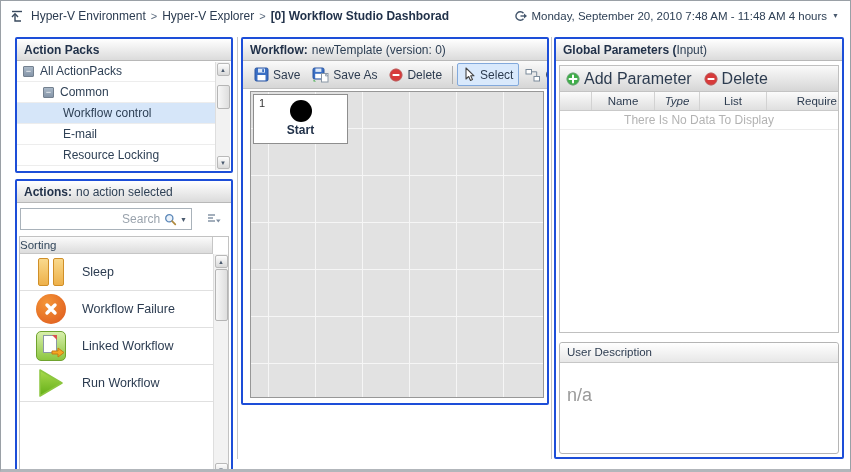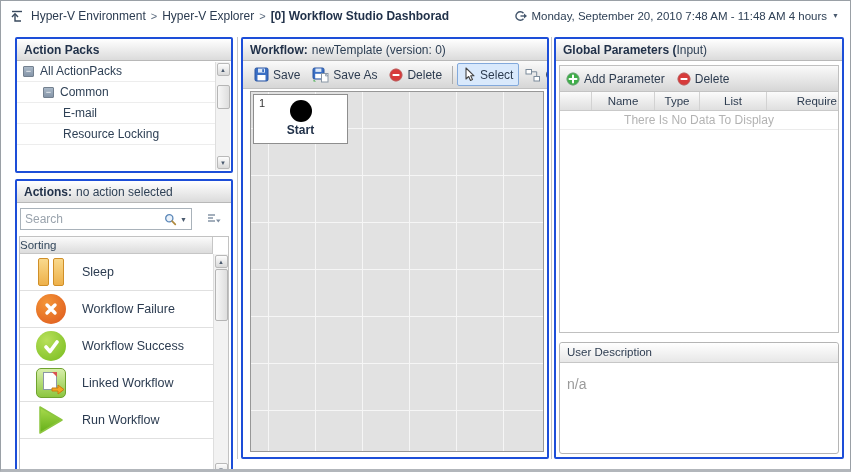--- a/index.html
+++ b/index.html
@@ -46,21 +46,21 @@
   .tree-toggle{flex:0 0 11px;width:11px;height:11px;box-sizing:border-box;
          background:linear-gradient(#aab8c7,#8595a8);border:1px solid #73808f;color:#fff;
          font-size:9px;line-height:8px;text-align:center;margin-right:6px;border-radius:1px;cursor:pointer;}
   
   #actions-panel{left:14px;top:178px;width:218px;height:307px;}
   .actions-body{position:relative;flex:1;display:flex;flex-direction:column;padding:5px 2px 6px 2px;box-sizing:border-box;}
   .search-row{flex:0 0 22px;display:flex;align-items:center;height:22px;margin:0 1px 6px 1px;}
   .search-wrap{position:relative;width:172px;height:22px;border:1px solid #a9b2ba;background:#fff;
          box-sizing:border-box;display:flex;align-items:center;}
   .search-input{border:none;outline:none;flex:1;min-width:0;font:12px "Liberation Sans",sans-serif;
-         color:#333;padding:0 4px;background:transparent;}
+         color:#333;padding:0 4px;background:transparent;text-align:right;}
   .search-input::placeholder{color:#9aa3ad;}
   .search-icons{display:flex;align-items:center;gap:3px;padding-right:4px;cursor:pointer;}
   .sort-opts{margin-left:auto;margin-right:7px;cursor:pointer;}
   .list-container{position:relative;flex:1;border:1px solid #c2c2c2;overflow:hidden;background:#fff;}
   .list-header{height:17px;width:calc(100% - 15px);box-sizing:border-box;
          background:linear-gradient(#fbfbfb,#dcdcdc);border-bottom:1px solid #c6c6c6;border-right:1px solid #c6c6c6;
          font-size:11.5px;color:#33475c;line-height:17px;cursor:pointer;}
   .action-row{height:37px;width:calc(100% - 15px);box-sizing:border-box;display:flex;align-items:center;
          border-bottom:1px solid #e0e0e0;cursor:pointer;}
   .action-icon{flex:0 0 62px;display:flex;justify-content:center;align-items:center;}
@@ -73,59 +73,59 @@
          border:1px solid #d08f28;border-radius:2px;}
   .circle-ic{width:30px;height:30px;border-radius:50%;display:flex;align-items:center;justify-content:center;}
   .fail-ic{background:radial-gradient(circle at 35% 30%,#f49537,#dd571c);}
   .succ-ic{background:radial-gradient(circle at 35% 30%,#b8e05a,#76bb1d);}
   .linked-ic{width:30px;height:30px;border-radius:5px;border:1px solid #6fa32e;box-sizing:border-box;
          background:linear-gradient(#d8efab,#8cc63f);position:relative;}
   .linked-ic .page{position:absolute;left:6px;top:3px;width:12px;height:16px;background:#fff;border:1px solid #8a97a5;}
   .linked-ic .fold{position:absolute;right:-1px;top:-1px;width:0;height:0;border-left:5px solid transparent;border-top:5px solid #d9534f;}
   .linked-ic svg{position:absolute;right:0px;bottom:2px;}
   
-  #workflow-panel{left:240px;top:36px;width:308px;height:422px;}
+  #workflow-panel{left:240px;top:36px;width:308px;height:368px;}
   .wf-toolbar{flex:0 0 27px;background:linear-gradient(#fafafa,#d6d6d6);border-bottom:1px solid #c0c0c0;
          display:flex;align-items:center;padding:0 5px;font-size:12px;white-space:nowrap;overflow:hidden;}
   .tbtn{display:flex;align-items:center;gap:4px;padding:3px 5px;border:1px solid transparent;
          border-radius:2px;color:#2d3c50;cursor:pointer;flex:0 0 auto;}
   .tbtn.active{background:#d9e9fc;border-color:#82a9dc;}
   .tb-sep{width:1px;height:18px;background:#aeaeae;margin:0 4px;flex:0 0 1px;}
   .wf-body{flex:1;display:flex;padding:2px 3px 5px 7px;overflow:hidden;}
   .canvas{position:relative;flex:1;border:1px solid #979797;background-color:#e2e2e2;
          background-image:linear-gradient(#f6f6f6 1px,transparent 1px),linear-gradient(90deg,#f6f6f6 1px,transparent 1px);
          background-size:47px 47px;background-position:17px 36px;}
   .node{position:absolute;left:2px;top:2px;width:95px;height:50px;background:#fff;border:1px solid #8e8e8e;
          box-sizing:border-box;cursor:pointer;}
   .node-index{position:absolute;left:5px;top:2px;font-size:11px;color:#333;}
   .node-circle{width:22px;height:22px;border-radius:50%;background:#000;margin:5px auto 0;}
   .node-label{text-align:center;font-weight:bold;font-size:12px;color:#22324a;margin-top:1px;}
   
   #gp-panel{left:553px;top:36px;width:290px;height:422px;}
   .gp-inner{margin:4px 3px 0 3px;height:268px;border:1px solid #c0c0c0;box-sizing:border-box;
          display:flex;flex-direction:column;background:#fff;overflow:hidden;}
   .gp-toolbar{flex:0 0 25px;background:linear-gradient(#fafafa,#d6d6d6);border-bottom:1px solid #c3c3c3;
-         display:flex;align-items:center;padding:0 6px;gap:12px;font-size:12px;}
+         display:flex;align-items:center;padding:0 6px;gap:12px;font-size:16px;}
   .gp-tb-btn{display:flex;align-items:center;gap:4px;color:#2d3c50;cursor:pointer;}
   .gp-thead{flex:0 0 18px;display:flex;background:linear-gradient(#fbfbfb,#dfdfdf);
          border-bottom:1px solid #c9c9c9;font-size:11.5px;color:#2d3c50;}
   .gp-col{box-sizing:border-box;border-right:1px solid #d2d2d2;display:flex;align-items:center;
          justify-content:center;overflow:hidden;white-space:nowrap;cursor:pointer;}
   .gp-col.c0{flex:0 0 32px;}
   .gp-col.c1{flex:0 0 63px;}
-  .gp-col.c2{flex:0 0 45px;}
+  .gp-col.c2{flex:0 0 45px;font-style:italic;}
   .gp-col.c3{flex:0 0 67px;}
   .gp-col.c4{flex:1;border-right:none;justify-content:flex-end;padding-right:1px;}
   .gp-empty{flex:0 0 18px;line-height:18px;text-align:center;color:#b3b3b3;font-size:12px;border-bottom:1px solid #ebebeb;}
   .gp-space{flex:1;}
   .ud-panel{margin:9px 3px 0 3px;height:112px;border:1px solid #b5b5b5;border-radius:3px;
          box-sizing:border-box;display:flex;flex-direction:column;background:#fff;}
   .ud-header{flex:0 0 19px;background:linear-gradient(#ffffff,#e7e7e7);border-bottom:1px solid #c6c6c6;
          font-size:11.5px;color:#2d3c50;padding:0 7px;line-height:19px;border-radius:3px 3px 0 0;}
-  .ud-body{flex:1;padding:13px 7px;color:#9a9a9a;font-size:14px;}
+  .ud-body{flex:1;padding:22px 7px;color:#9a9a9a;font-size:18px;}
   
   .vsplit{position:absolute;top:36px;height:422px;width:1px;background:#c6c6c6;cursor:col-resize;}
   #split1{left:236px;}
   #split2{left:550px;}
 </style>
 </head>
 <body>
 
 <div class="window">
 
@@ -166,20 +166,23 @@
     <div class="tree-body">
       <div class="tree-rows">
         <div class="tree-row lvl0">
           <span class="tree-toggle">−</span>
           <span>All ActionPacks</span>
         </div>
         <div class="tree-row lvl1">
           <span class="tree-toggle">−</span>
           <span>Common</span>
         </div>
+        <div class="tree-row lvl2 selected">
+          <span>Workflow control</span>
+        </div>
         <div class="tree-row lvl2">
           <span>E-mail</span>
         </div>
         <div class="tree-row lvl2">
           <span>Resource Locking</span>
         </div>
       </div>
       <div class="scrollbar">
         <div class="sb-btn">▲</div>
         <div class="sb-gap8"></div>
@@ -237,30 +240,20 @@
               <span class="circle-ic fail-ic">
             <svg width="16" height="16" viewBox="0 0 16 16">
                   <path d="M4 4l8 8M12 4l-8 8" stroke="#fff" stroke-width="3.4" stroke-linecap="round"></path>
                 </svg>
           </span>
             </span>
           <span class="action-label">Workflow Failure</span>
         </div>
         <div class="action-row">
           <span class="action-icon">
-              <span class="circle-ic succ-ic">
-            <svg width="17" height="15" viewBox="0 0 17 15">
-                  <path d="M3 8l4 4.5L14 3" fill="none" stroke="#fff" stroke-width="3.6" stroke-linecap="round" stroke-linejoin="round"></path>
-                </svg>
-          </span>
-            </span>
-          <span class="action-label">Workflow Success</span>
-        </div>
-        <div class="action-row">
-          <span class="action-icon">
               <span class="linked-ic">
             <span class="page">
                   <span class="fold"></span>
                 </span>
             <svg width="14" height="11" viewBox="0 0 14 11">
                   <path d="M1 4h6V1l6 4.5L7 10V7H1z" fill="#f5a623" stroke="#c87d12" stroke-width="1"></path>
                 </svg>
           </span>
             </span>
           <span class="action-label">Linked Workflow</span>

